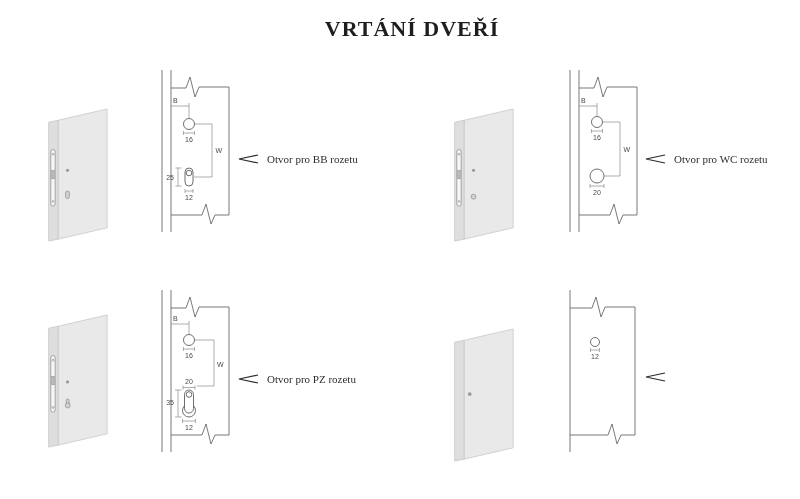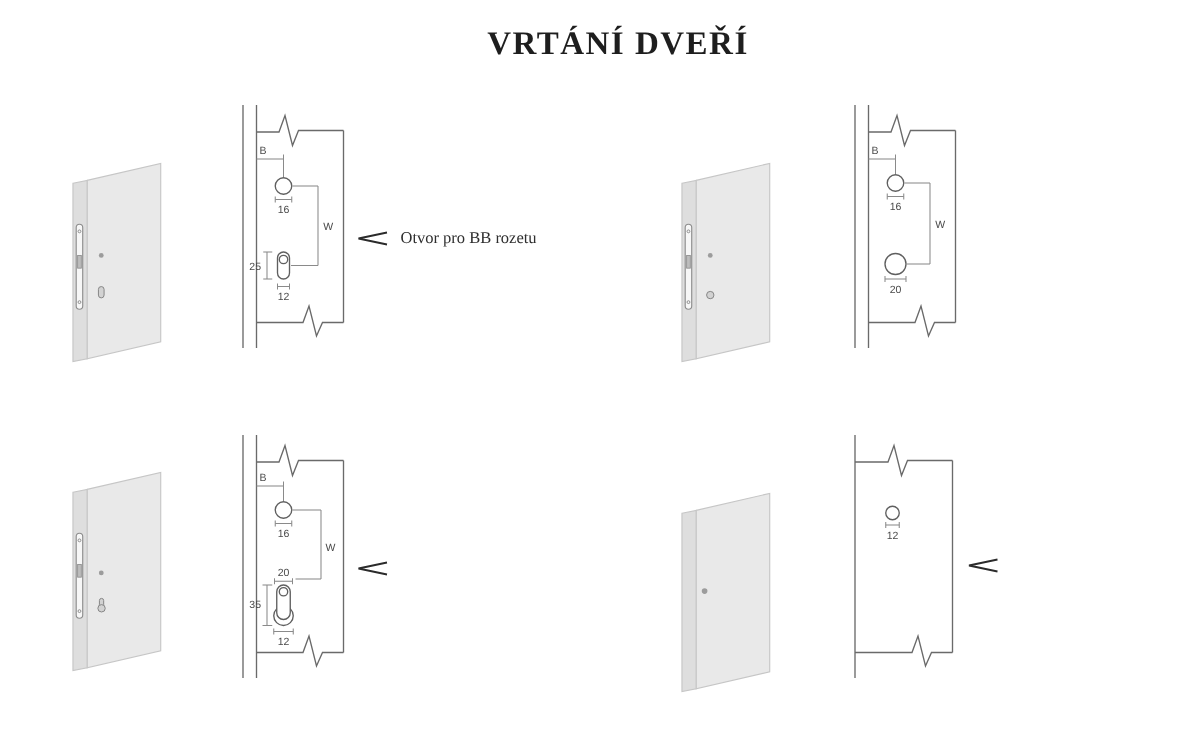--- a/index.html
+++ b/index.html
@@ -104,20 +104,26 @@
     <line class="dim" x1="44.5" y1="106" x2="60" y2="106"></line>
     <line class="dim" x1="60" y1="52" x2="60" y2="106"></line>
     <text x="63.5" y="82">W</text>
     <circle cx="37" cy="106" r="7"></circle>
     <line class="dim" x1="30" y1="116" x2="44" y2="116"></line>
     <line class="dim" x1="30" y1="114" x2="30" y2="118"></line>
     <line class="dim" x1="44" y1="114" x2="44" y2="118"></line>
     <text x="37" y="125" text-anchor="middle">20</text>
   </svg>
 
+  <div class="label" style="left:643px;top:150px">
+    <svg class="arrow-svg" width="24" height="12" viewBox="0 0 24 12">
+      <path d="M22 2 L3 6 L22 10"></path>
+    </svg>
+    <span>Otvor pro WC rozetu</span>
+  </div>
 
   <svg class="door-svg" style="left:42px;top:314px" width="68" height="134" viewBox="0 0 72 142">
     <polygon points="17,13 69,1 69,127 17,139" fill="#e9e9e9" stroke="#c6c6c6" stroke-width="0.8"></polygon>
     <polygon points="7,15 17,13 17,139 7,141" fill="#dedede" stroke="#c6c6c6" stroke-width="0.8"></polygon>
     <rect x="9.3" y="44" width="4.6" height="60" rx="2.3" fill="#f7f7f7" stroke="#8d8d8d" stroke-width="0.8"></rect>
     <circle cx="11.6" cy="49" r="1" fill="none" stroke="#8d8d8d" stroke-width="0.7"></circle>
     <circle cx="11.6" cy="99" r="1" fill="none" stroke="#8d8d8d" stroke-width="0.7"></circle>
     <rect x="10.3" y="66" width="2.6" height="9" fill="#bdbdbd" stroke="#8d8d8d" stroke-width="0.6"></rect>
     <circle cx="27" cy="72" r="1.7" fill="#9c9c9c"></circle>
     <rect x="25.7" y="90" width="3" height="6" rx="1.5" fill="#d2d2d2" stroke="#858585" stroke-width="0.7"></rect>
@@ -156,20 +162,21 @@
     <line class="dim" x1="30.5" y1="131" x2="43.5" y2="131"></line>
     <line class="dim" x1="30.5" y1="129" x2="30.5" y2="133"></line>
     <line class="dim" x1="43.5" y1="129" x2="43.5" y2="133"></line>
     <text x="37" y="140" text-anchor="middle">12</text>
   </svg>
 
   <div class="label" style="left:236px;top:370px">
     <svg class="arrow-svg" width="24" height="12" viewBox="0 0 24 12">
       <path d="M22 2 L3 6 L22 10"></path>
     </svg>
+    <span>Otvor pro PZ rozetu</span>
   </div>
 
   <svg class="door-svg" style="left:448px;top:328px" width="68" height="134" viewBox="0 0 72 142">
     <polygon points="17,13 69,1 69,127 17,139" fill="#e9e9e9" stroke="#c6c6c6" stroke-width="0.8"></polygon>
     <polygon points="7,15 17,13 17,139 7,141" fill="#dedede" stroke="#c6c6c6" stroke-width="0.8"></polygon>
     <circle cx="23" cy="70" r="2" fill="#9c9c9c"></circle>
   </svg>
 
   <svg class="diagram-svg" style="left:558px;top:290px" width="92" height="162" viewBox="0 0 92 162">
     <line x1="12" y1="0" x2="12" y2="162"></line>

